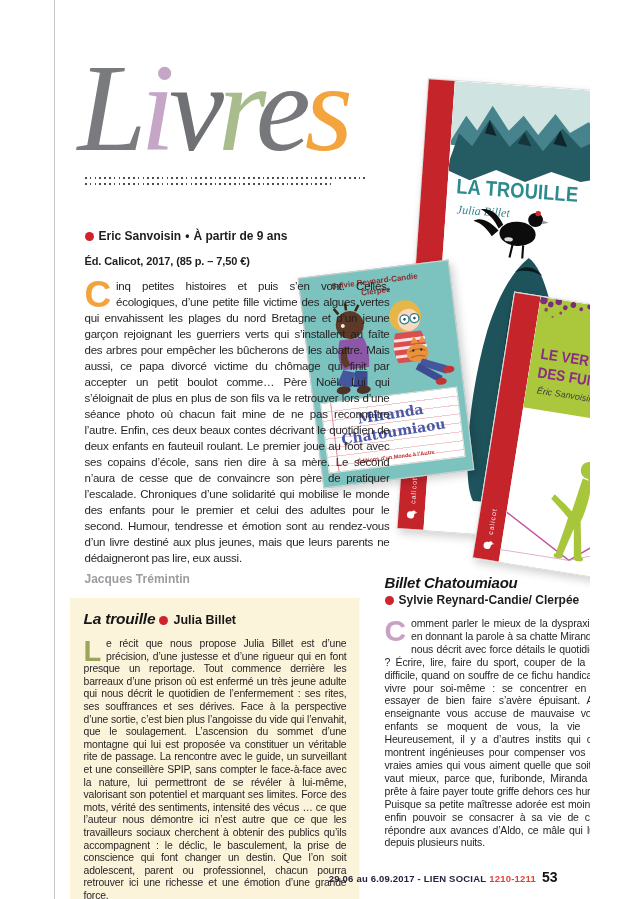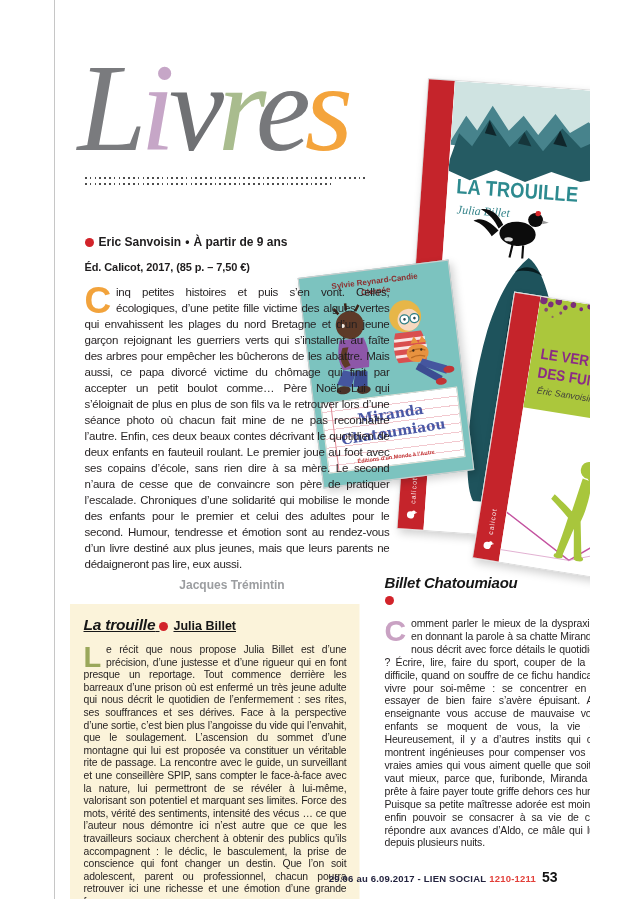--- a/index.html
+++ b/index.html
@@ -20,39 +20,39 @@
   .rules { position:absolute; left:33px; top:177px; }
   .rule { height:2px; background:repeating-linear-gradient(to right,#4c4c4c 0 1.7px,transparent 1.7px 4.8px); margin-bottom:4px; }
   .rule.r1 { width:282px; }
   .rule.r2 { width:246px; }
 
   
   .review-title { font-style:italic; font-weight:700; color:#171717; letter-spacing:-0.2px; }
   .dot { display:inline-block; width:9px; height:9px; border-radius:50%; vertical-align:-1px; margin-right:5px; }
   .sep { font-weight:700; margin:0 4px; }
   .sep.red { color:#d2232a; }
-  .byline { font-weight:700; font-size:12px; margin-top:9px; color:#1f1d1e; }
+  .byline { font-weight:700; font-size:12px; margin-top:3px; color:#1f1d1e; }
   .edition { font-weight:700; font-size:11px; margin-top:12px; color:#1f1d1e; letter-spacing:-0.1px; }
   .body-text { text-align:justify; color:#231f20; }
   .dropcap { float:left; font-weight:700; padding:2px 5px 0 0; }
   .sig { color:#9b9da0; font-weight:700; }
 
   
   .left-col { position:absolute; left:18px; top:226px; width:321px; z-index:2; }
   .review-1 { margin-left:15px; width:305px; }
   .review-1 .review-title { font-size:16.5px; }
   .review-1 .body-text { margin-top:11px; font-size:11.5px; line-height:16px; letter-spacing:-0.25px; }
   .review-1 .dropcap { font-size:37px; line-height:29px; }
-  .sig-line { text-align:center; font-size:12px; margin-top:6px; margin-right:10px; }
+  .sig-line { text-align:left; font-size:12px; margin-top:6px; margin-right:10px; }
 
   .cream-panel {
     margin-top:12px; width:290px; padding:12px 13px 20px 14px;
     clip-path:polygon(0 0,100% 0,100% 96%,0 100%);
   }
-  .review-2 .title-row { font-size:15.5px;text-decoration:underline; }
+  .review-2 .title-row { font-size:15.5px; }
   .review-2 .title-row .by { font-style:normal; font-size:12.5px; letter-spacing:0; }
   .review-2 .edition { font-size:10.8px; margin-top:4px; }
   .review-2 .body-text { margin-top:10px; font-size:10.4px; line-height:12.6px; letter-spacing:-0.15px; }
   .review-2 .dropcap { font-size:29px; line-height:23px; }
 
   
   .right-col { position:absolute; left:333px; top:574px; width:293px; z-index:2; }
   .review-3 .review-title { font-size:15px; }
   .review-3 .byline { font-size:12px; margin-top:2px; }
   .review-3 .edition { font-size:10.5px; margin-top:2px; }
@@ -120,21 +120,21 @@
     <article class="cream-panel review-2" style="background-color: rgb(251, 243, 218);">
       <h2 class="title-row review-title"><span>La trouille</span>&nbsp;<span class="dot" style="background-color: rgb(210, 35, 42);"></span><span class="by">Julia Billet</span></h2>
       <p class="body-text"><span class="dropcap" style="color: rgb(154, 167, 91);">L</span><span>e récit que nous propose Julia Billet est d’une précision, d’une justesse et d’une rigueur qui en font presque un reportage. Tout commence derrière les barreaux d’une prison où est enfermé un très jeune adulte qui nous décrit le quotidien de l’enfermement : ses rites, ses souffrances et ses dérives. Face à la perspective d’une sortie, c’est bien plus l’angoisse du vide qui l’envahit, que le soulagement. L’ascension du sommet d’une montagne qui lui est proposée va constituer un véritable rite de passage. La rencontre avec le guide, un surveillant et une conseillère SPIP, sans compter le face-à-face avec la nature, lui permettront de se révéler à lui-même, valorisant son potentiel et marquant ses limites. Force des mots, vérité des sentiments, intensité des vécus … ce que l’auteur nous démontre ici n’est autre que ce que les travailleurs sociaux cherchent à obtenir des publics qu’ils accompagnent : le déclic, le basculement, la prise de conscience qui font changer un destin. Que l’on soit adolescent, parent ou professionnel, chacun pourra retrouver ici une richesse et une émotion d’une grande force.</span></p>
     </article>
 
   </div>
 
   <div class="right-col">
     <article class="review-3">
       <h2 class="review-title">Billet Chatoumiaou</h2>
-      <p class="byline"><span class="dot" style="background-color: rgb(210, 35, 42);"></span></p>
+      <p class="byline"><span class="dot" style="background-color: rgb(210, 35, 42);"></span><span>Sylvie Reynard-Candie/ Clerpée</span></p>
       <p class="body-text"><span class="dropcap" style="color: rgb(201, 162, 195);">C</span><span>omment parler le mieux de la dyspraxie de Justine, sinon en donnant la parole à sa chatte Miranda Chatoumiaou qui nous décrit avec force détails le quotidien de sa maîtresse ? Écrire, lire, faire du sport, couper de la viande … tout est difficile, quand on souffre de ce fichu handicap. C’est déjà dur à vivre pour soi-même : se concentrer en permanence pour essayer de bien faire s’avère épuisant. Alors, quand votre enseignante vous accuse de mauvaise volonté ou que des enfants se moquent de vous, la vie devient un enfer. Heureusement, il y a d’autres instits qui comprennent et se montrent ingénieuses pour compenser vos maladresses et de vraies amies qui vous aiment quelle que soit votre différence. Il vaut mieux, parce que, furibonde, Miranda Chatoumiaou était prête à faire payer toute griffe dehors ces humains si intolérants. Puisque sa petite maîtresse adorée est moins éprouvée, elle va enfin pouvoir se consacrer à sa vie de chat noctambule et répondre aux avances d’Aldo, ce mâle qui lui fait des avances depuis plusieurs nuits.</span><span class="sig">J.T.</span></p>
     </article>
   </div>
 
   <div class="books">
 
     <div class="book book-trouille">
       <div class="spine" style="background-color: rgb(197, 36, 43);">
         <span class="spine-text">calicot</span>
         <svg width="12" height="11" viewBox="0 0 13 12">

